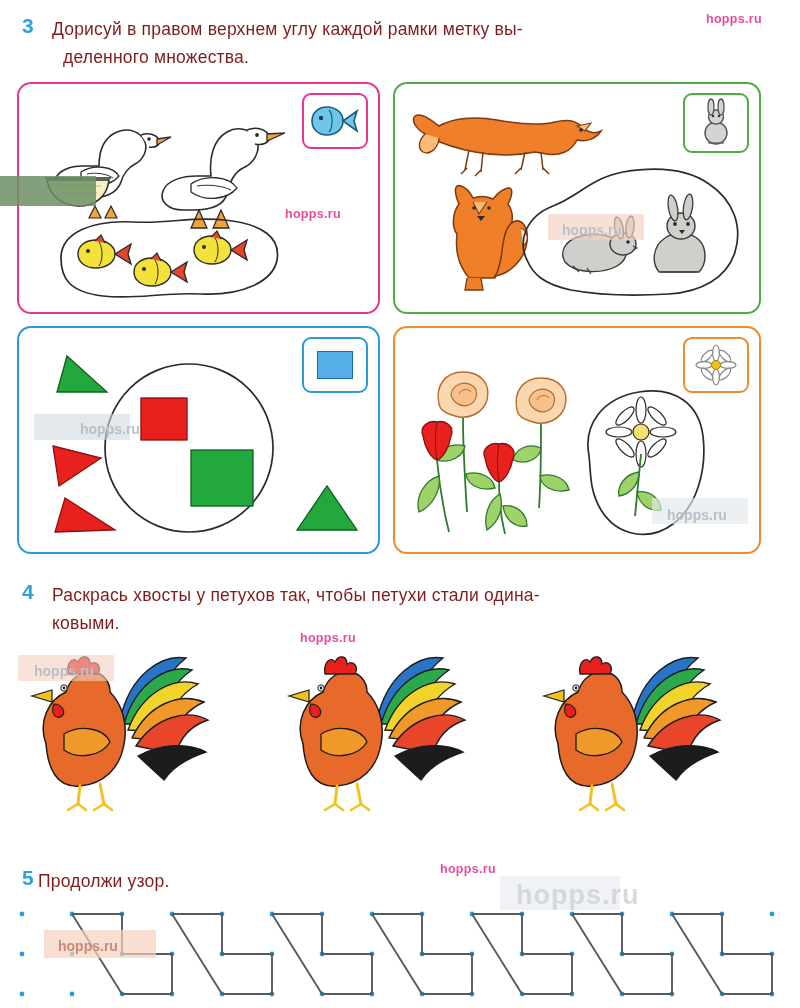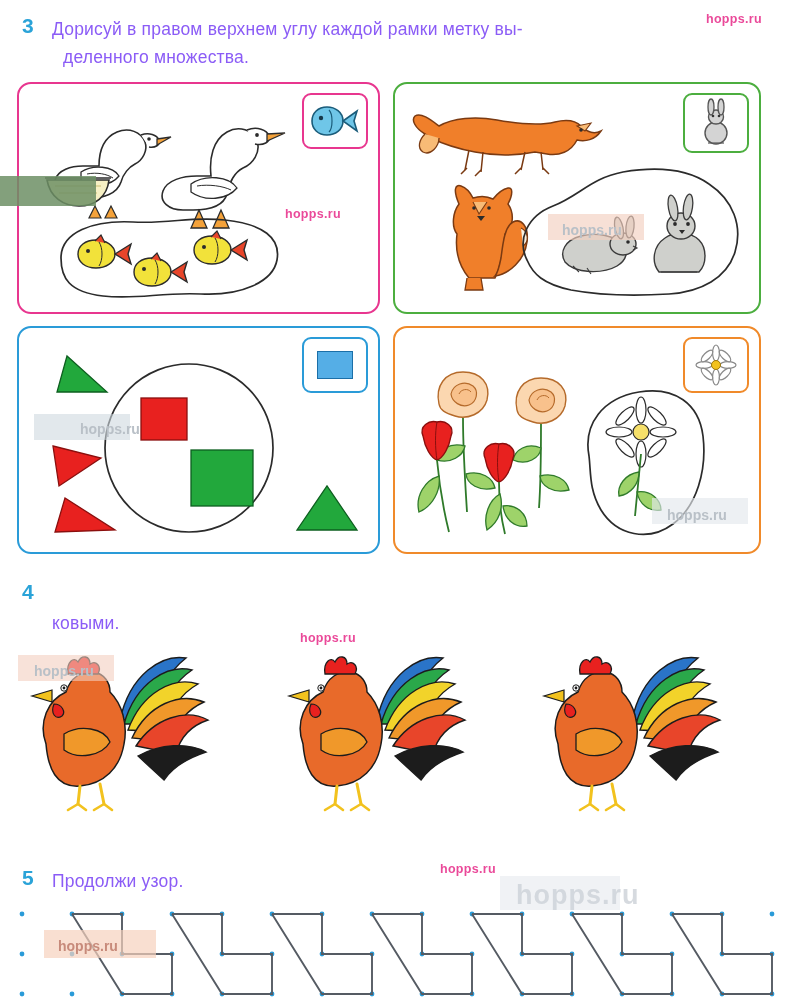--- a/index.html
+++ b/index.html
@@ -14,21 +14,21 @@
 
   
   .task-num {
     position: absolute;
     color: #2aa3d8;
     font-size: 21px;
     font-weight: bold;
   }
   .task-text {
     position: absolute;
-    color: #8b5cf6;
+    color: #7f1d1d;
     font-size: 17.5px;
     line-height: 28px;
     letter-spacing: 0.2px;
   }
 
   
   .frame {
     position: absolute;
     border-radius: 14px;
     background: #fff;
@@ -316,20 +316,21 @@
         </g>
         <circle cx="0" cy="0" r="8" fill="#f6e06a" stroke="#2b2b2b" stroke-width="1.2"></circle>
       </g>
       <path d="M68 70 C66 92 64 110 62 132" fill="none" stroke="#2f7a2a" stroke-width="1.8"></path>
       <path d="M66 88 C52 90 44 102 46 112 C58 110 66 100 66 88 Z" fill="#9ed36a" stroke="#2f7a2a" stroke-width="1.3"></path>
       <path d="M64 108 C78 106 88 116 88 126 C76 128 66 120 64 108 Z" fill="#9ed36a" stroke="#2f7a2a" stroke-width="1.3"></path>
     </svg>
   </div>
 
   <div class="task-num" style="left:22px; top:580px;">4</div>
+  <div class="task-text" style="left:52px; top:581px; width:730px;">Раскрась  хвосты  у  петухов  так,  чтобы  петухи  стали  одина-</div>
   <div class="task-text" style="left:52px; top:609px; width:730px;">ковыми.</div>
 
   <svg style="position:absolute; left:8px; top:648px;" width="225" height="170" viewBox="0 0 225 170">
 
     <path d="M112 72 C122 26 154 6 178 10 C160 24 150 44 148 70 Z" fill="#2a74c8" stroke="#1c1c1c" stroke-width="1.4"></path>
     <path d="M116 76 C128 34 160 16 184 22 C166 34 156 52 152 76 Z" fill="#2aa84a" stroke="#1c1c1c" stroke-width="1.4"></path>
     <path d="M120 82 C134 44 166 28 190 36 C172 46 162 62 158 84 Z" fill="#f2d32a" stroke="#1c1c1c" stroke-width="1.4"></path>
     <path d="M124 90 C140 56 172 44 196 54 C178 62 168 76 164 94 Z" fill="#f0982a" stroke="#1c1c1c" stroke-width="1.4"></path>
     <path d="M128 98 C146 70 178 60 200 72 C182 78 172 90 168 106 Z" fill="#e8452a" stroke="#1c1c1c" stroke-width="1.4"></path>
     <path d="M130 108 C152 96 180 94 198 104 C180 110 164 120 156 132 Z" fill="#1c1c1c" stroke="#1c1c1c" stroke-width="1.4"></path>
@@ -383,21 +384,21 @@
     <path d="M44 42 L24 48 L44 54 Z" fill="#f2c21e" stroke="#1c1c1c" stroke-width="1.2"></path>
     <path d="M46 56 C42 66 48 72 54 68 C58 64 54 56 46 56 Z" fill="#e8211f" stroke="#1c1c1c" stroke-width="1.2"></path>
     <circle cx="56" cy="40" r="3.2" fill="#ffffff" stroke="#1c1c1c" stroke-width="1"></circle>
     <circle cx="56" cy="40" r="1.4" fill="#1c1c1c"></circle>
     <path d="M56 86 C72 76 96 80 102 94 C94 108 70 112 56 102 Z" fill="#f0982a" stroke="#1c1c1c" stroke-width="1.3"></path>
     <path d="M72 138 L70 156 M92 136 L96 156" stroke="#f2c21e" stroke-width="3" fill="none" stroke-linecap="round"></path>
     <path d="M70 156 L60 162 M70 156 L78 162 M96 156 L86 162 M96 156 L104 162" stroke="#f2c21e" stroke-width="2.6" fill="none" stroke-linecap="round"></path>
   </svg>
 
   <div class="task-num" style="left:22px; top:866px;">5</div>
-  <div class="task-text" style="left:52px; top:867px; width:400px;">Продолжи  узор.</div>
+  <div class="task-text" style="left:38px; top:867px; width:400px;">Продолжи  узор.</div>
 
   <svg style="position:absolute; left:14px; top:908px;" width="772" height="92" viewBox="0 0 772 92">
 
     <g fill="#2a9bd8">
       <circle cx="8" cy="6" r="2.4"></circle>
         <circle cx="58" cy="6" r="2.4"></circle>
         <circle cx="108" cy="6" r="2.4"></circle>
       <circle cx="158" cy="6" r="2.4"></circle>
         <circle cx="208" cy="6" r="2.4"></circle>
         <circle cx="258" cy="6" r="2.4"></circle>

